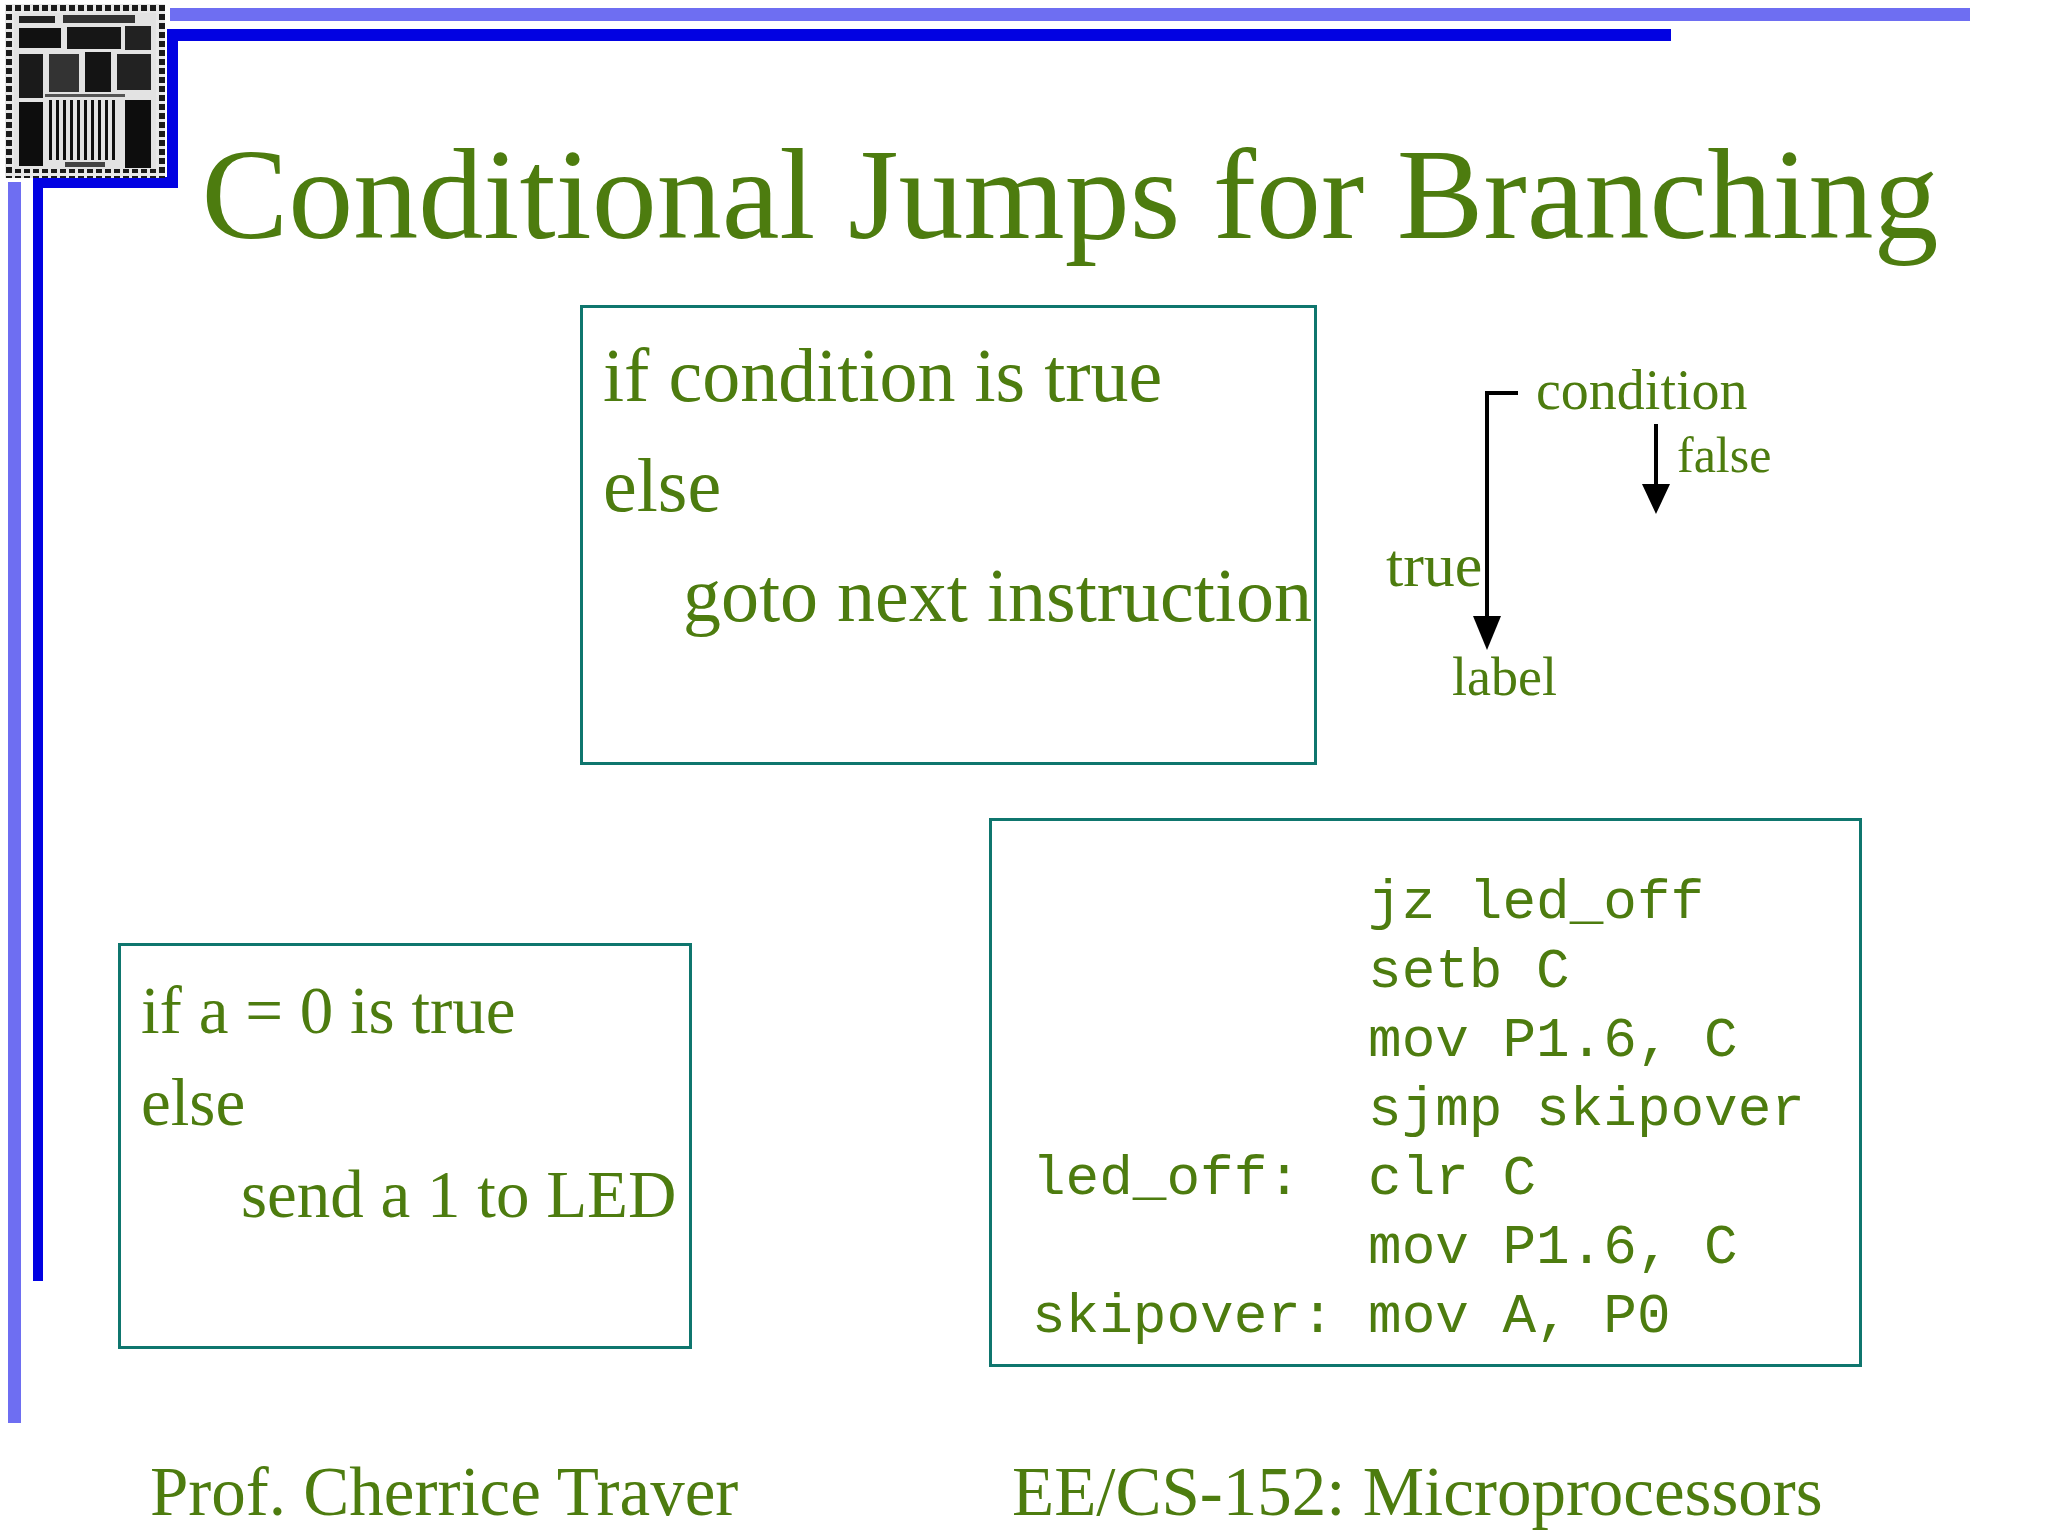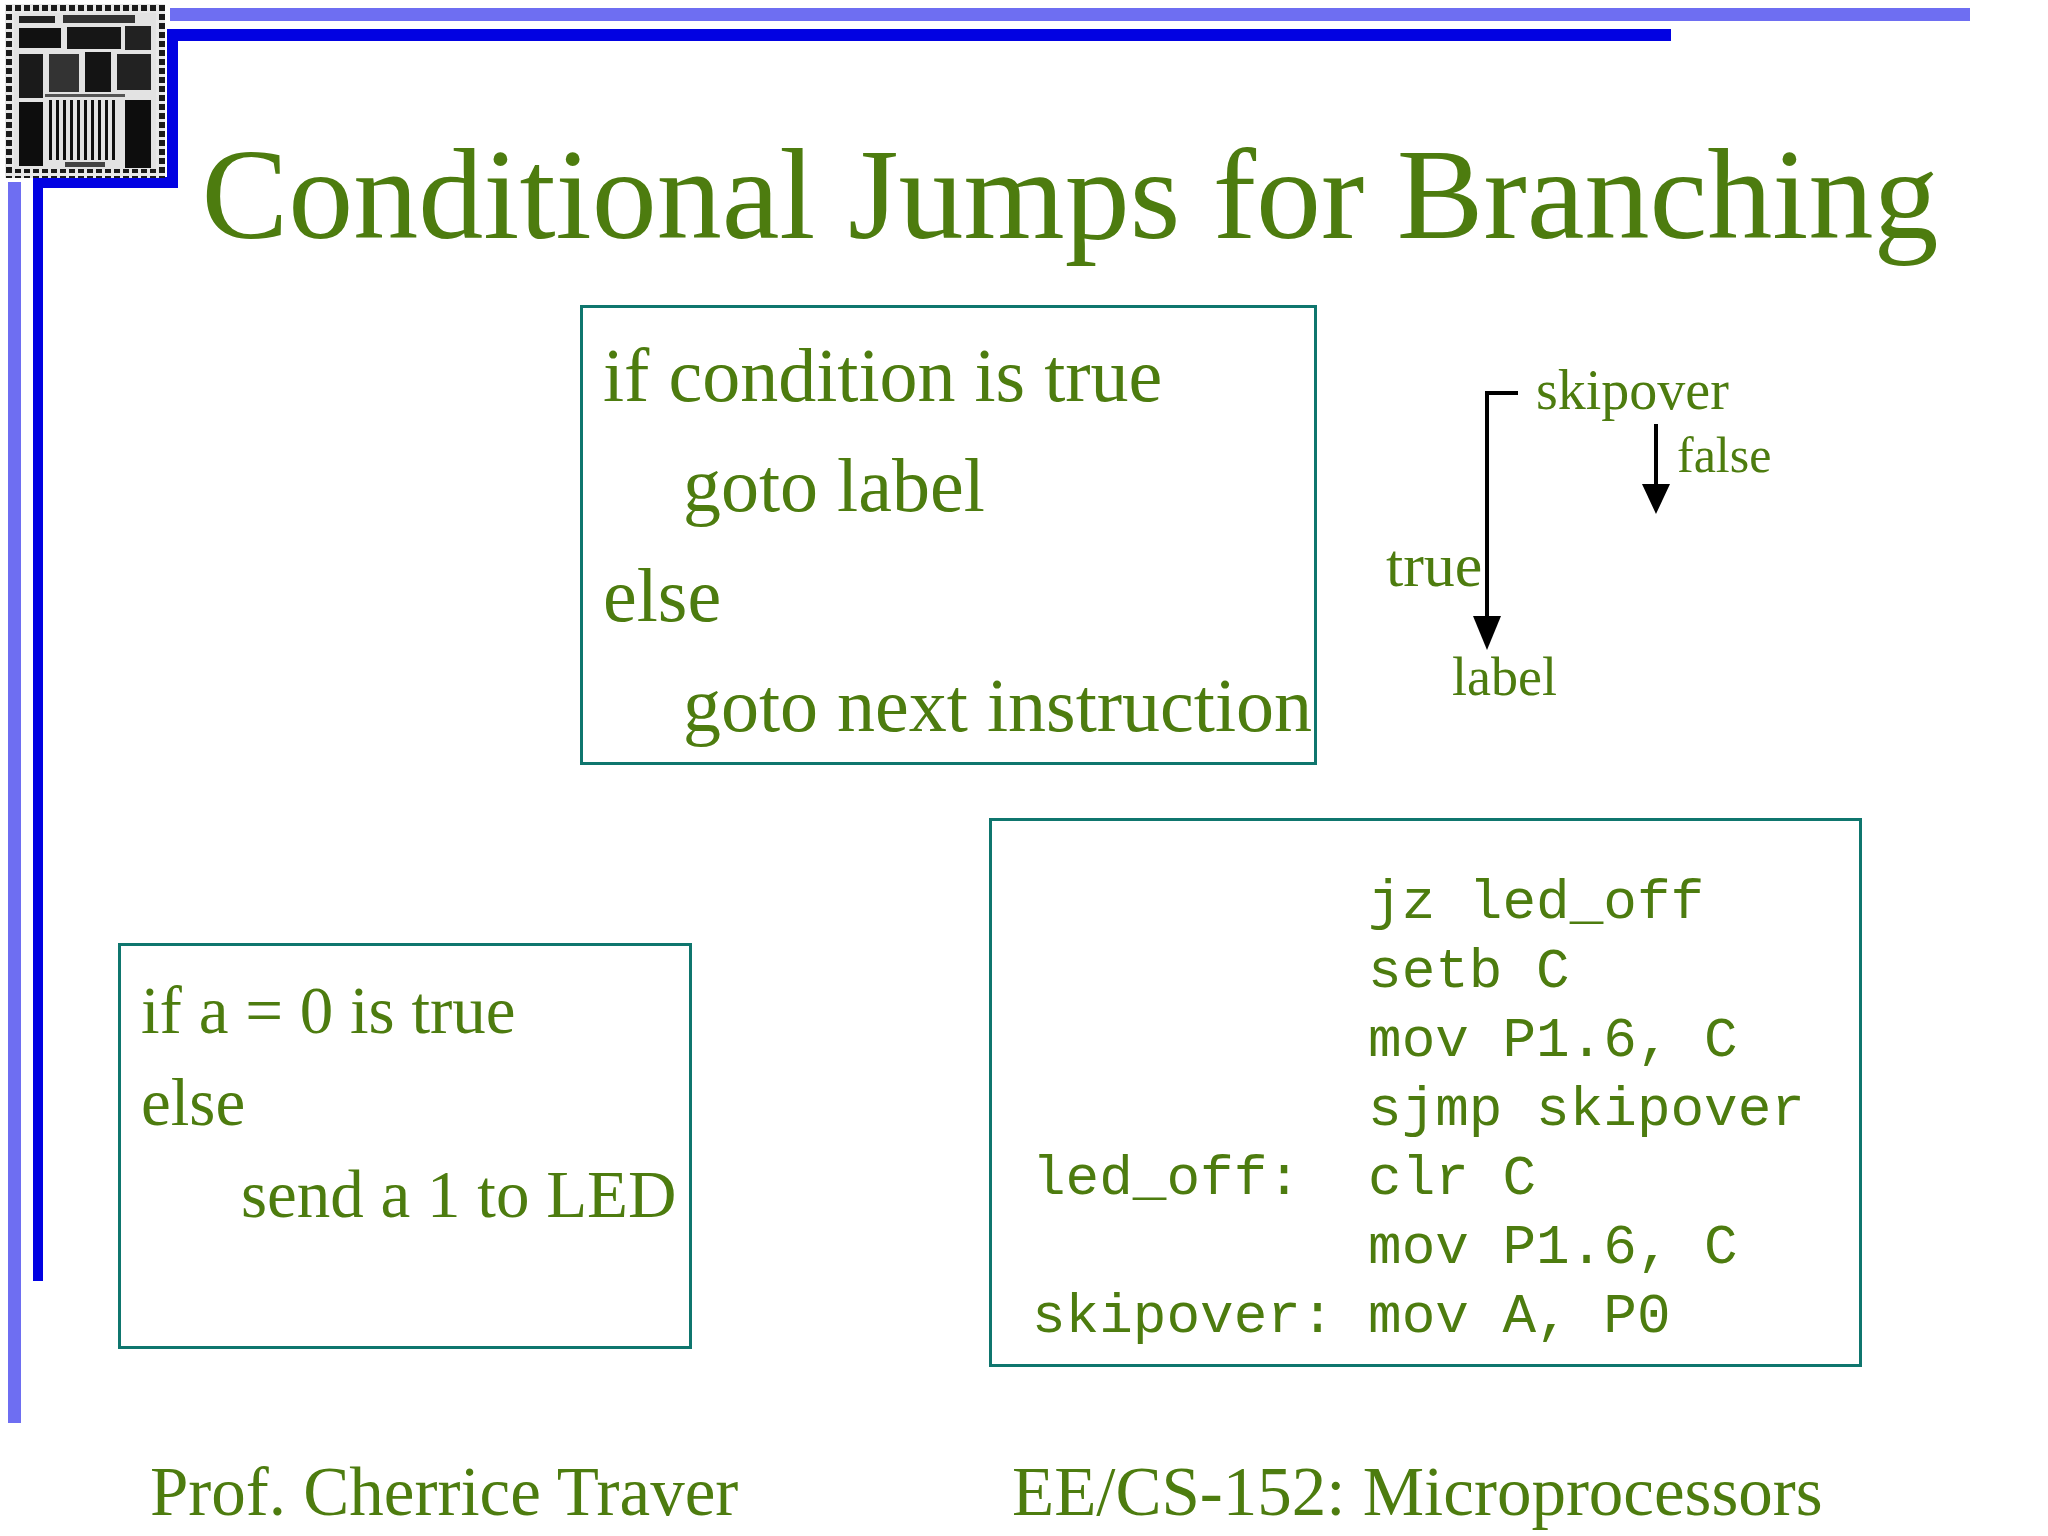--- a/index.html
+++ b/index.html
@@ -112,32 +112,31 @@
     <rect x="107" y="96" width="3" height="60" fill="#101010"></rect>
     <rect x="14" y="98" width="24" height="64" fill="#0d0d0d"></rect>
     <rect x="120" y="96" width="26" height="68" fill="#0d0d0d"></rect>
     <rect x="60" y="158" width="40" height="5" fill="#444"></rect>
   </svg>
 
   <h1 class="title">Conditional Jumps for Branching</h1>
 
   <div class="pbox box-pseudo">
     <div class="bline">if condition is true</div>
-    <div class="bline indent">goto label</div>
     <div class="bline">else</div>
     <div class="bline indent">goto next instruction</div>
   </div>
 
   <svg class="flow-svg" viewBox="1380 340 420 340" aria-hidden="true">
     <path d="M 1518 393 L 1487 393 L 1487 618" fill="none" stroke="#000" stroke-width="4"></path>
     <polygon points="1473,616 1501,616 1487,650" fill="#000"></polygon>
     <path d="M 1656 424 L 1656 486" fill="none" stroke="#000" stroke-width="4"></path>
     <polygon points="1642,484 1670,484 1656,514" fill="#000"></polygon>
   </svg>
-  <div class="flow-label lbl-condition">skipover</div>
+  <div class="flow-label lbl-condition">condition</div>
   <div class="flow-label lbl-false">false</div>
   <div class="flow-label lbl-true">true</div>
   <div class="flow-label lbl-target">label</div>
 
   <div class="pbox box-led">
     <div class="bline">if a = 0 is true</div>
     <div class="bline">else</div>
     <div class="bline indent">send a 1 to LED</div>
   </div>
 

